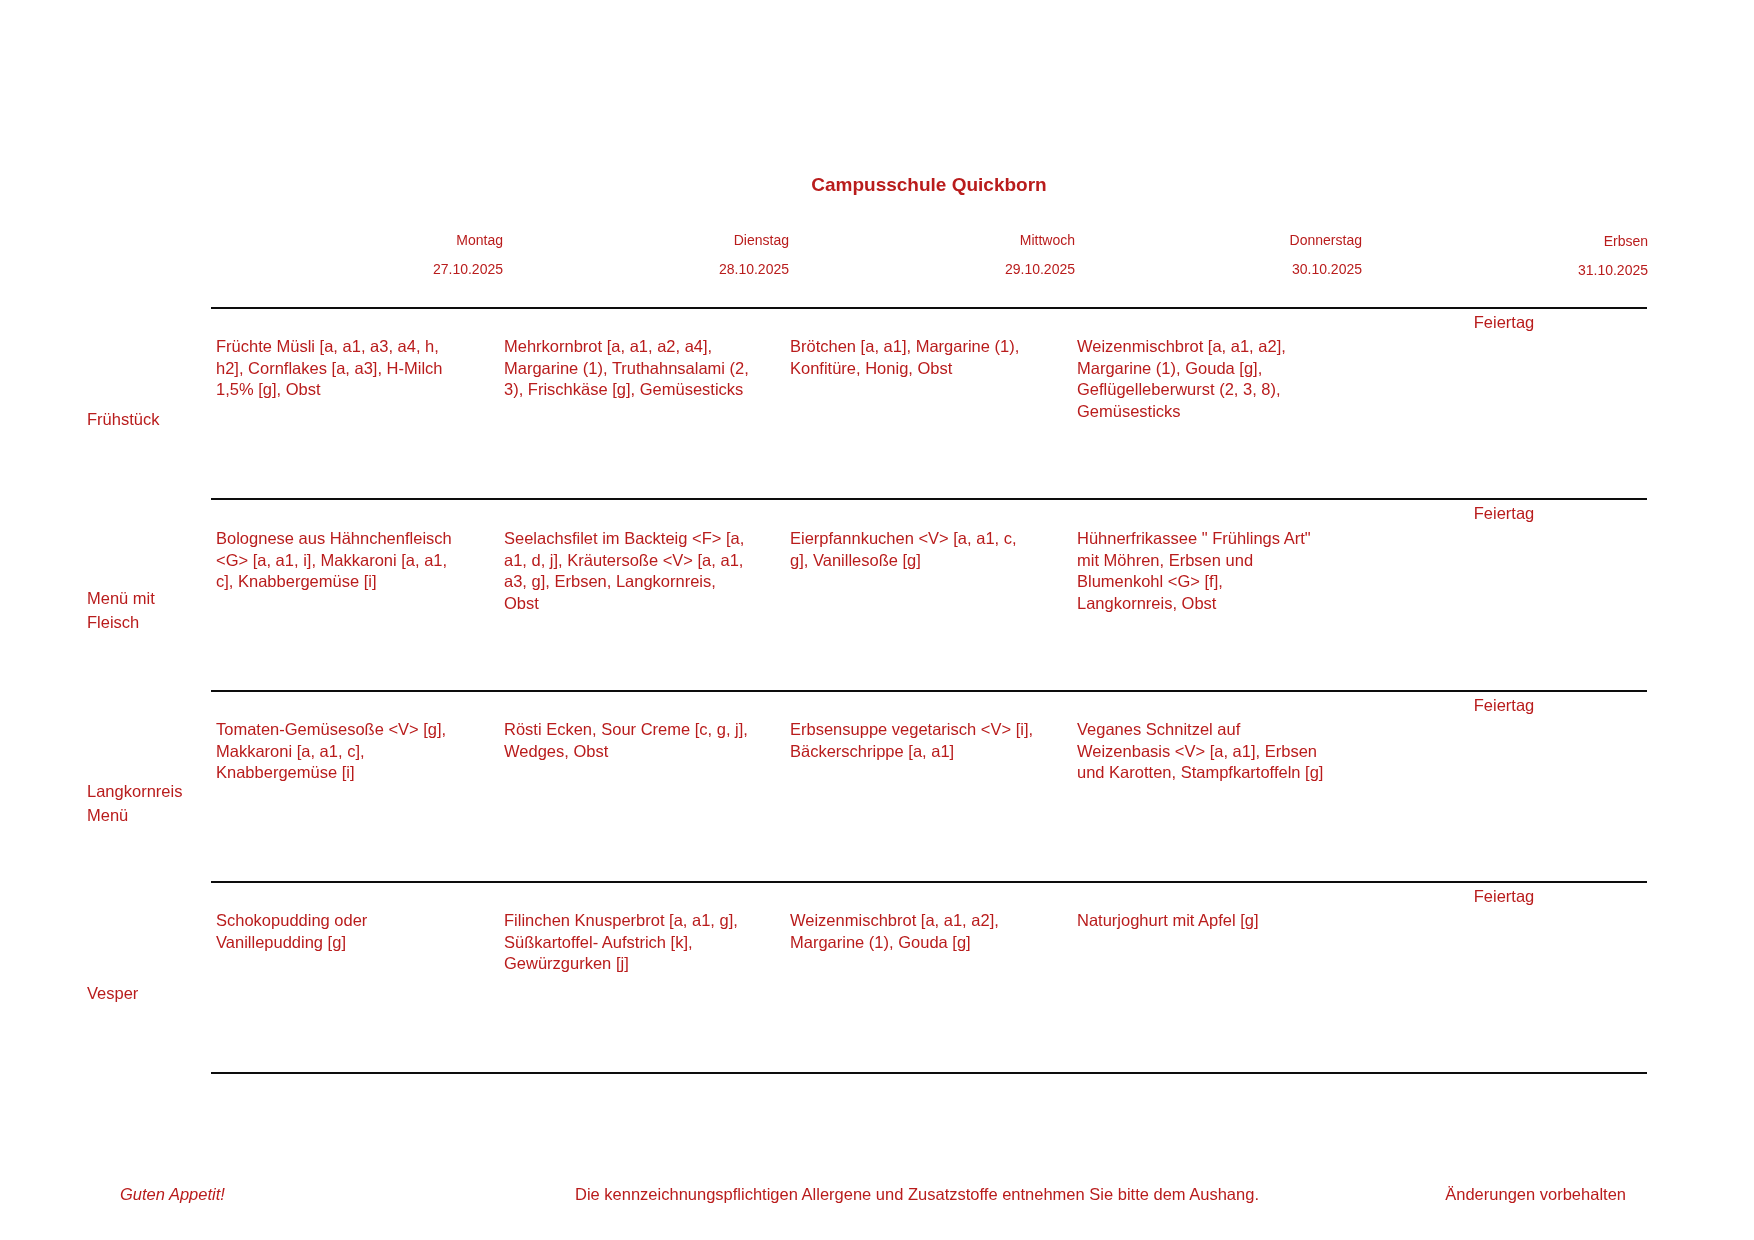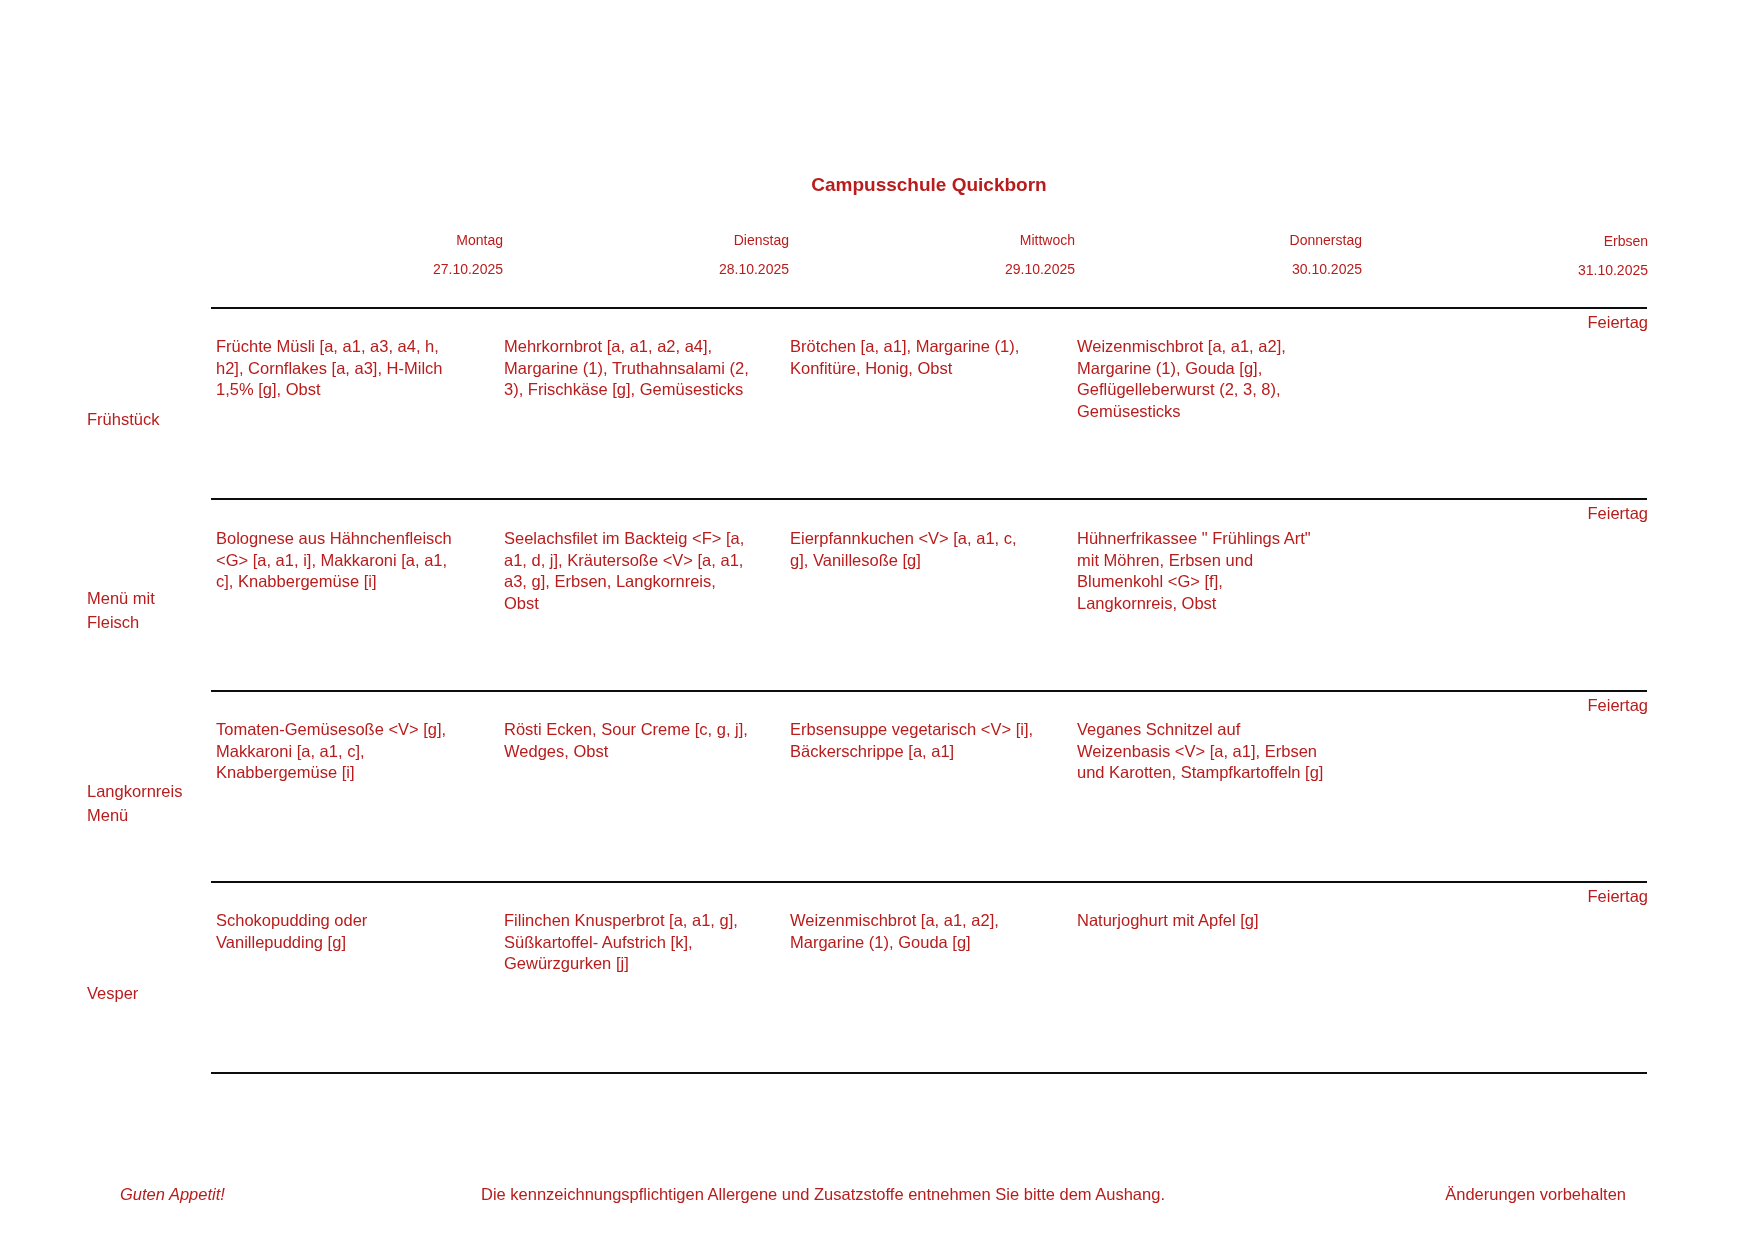--- a/index.html
+++ b/index.html
@@ -41,32 +41,32 @@
   .cell {
     position: absolute;
     width: 272px;
     font-size: 16.5px;
     line-height: 21.5px;
     white-space: pre-line;
   }
   .holiday {
     position: absolute;
     left: 1360px; width: 288px;
-    text-align: right;
+    text-align: center;
     font-size: 16.5px;
     line-height: 21px;
   }
   .footer-item {
     position: absolute;
     top: 1184px;
     font-size: 16.5px;
     line-height: 21px;
   }
   .footer-left { left: 120px; font-style: italic; }
-  .footer-center { left: 481px; width: 778px; text-align: left; }
+  .footer-center { left: 481px; width: 778px; text-align: right; }
   .footer-right { right: 128px; text-align: right; }
 </style>
 </head>
 <body>
 
 <div class="page">
 
   <div class="title">Campusschule Quickborn</div>
 
   <div class="day-header" style="left:215px">

